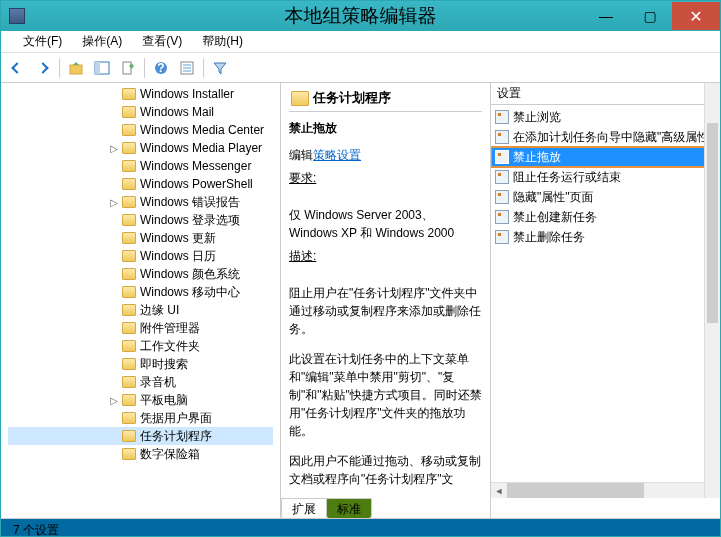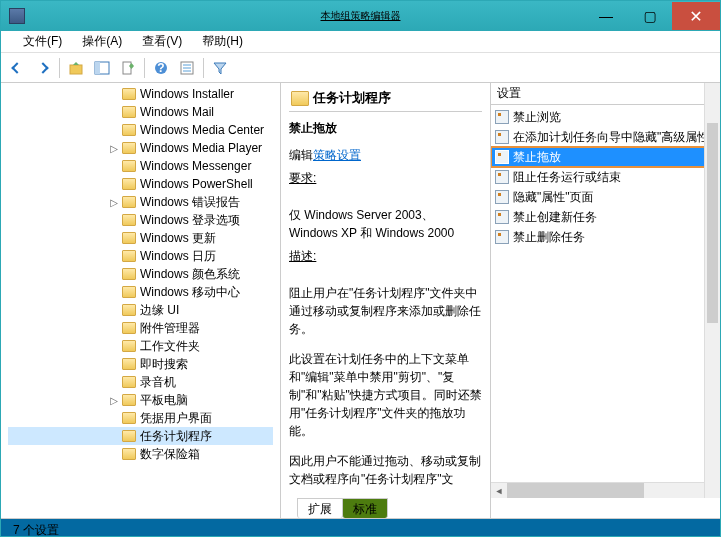--- a/index.html
+++ b/index.html
@@ -1,19 +1,19 @@
 <!DOCTYPE html>
 <html><head>
 <meta charset="utf-8">
 <style>
 * { box-sizing: border-box; margin: 0; padding: 0; font-family: "Microsoft YaHei", "Segoe UI", sans-serif; font-size: 12px; }
 body { width: 721px; height: 537px; background: #fff; overflow: hidden; border: 1px solid #2ca8b5; }
 .titlebar { height: 30px; background: linear-gradient(#3ab7c4, #2ca8b5); display: flex; align-items: center; color: #000; position: relative; }
 .titlebar-icon { width: 16px; height: 16px; margin: 0 6px 0 8px; background: linear-gradient(#5b7aa8, #3d5a85); border: 1px solid #2a3f5f; }
-.titlebar-title { position: absolute; left: 50%; transform: translateX(-50%); font-size: 10px; text-decoration: underline; }
+.titlebar-title { position: absolute; left: 50%; transform: translateX(-50%); font-size: 19px; }
 .win-btns { margin-left: auto; display: flex; }
 .win-btn { width: 44px; height: 28px; display: flex; align-items: center; justify-content: center; font-size: 14px; }
 .win-btn.close { background: #c94f3f; color: #fff; width: 48px; font-size: 16px; }
 .menubar { height: 22px; background: #fff; display: flex; align-items: center; padding: 0 12px; border-bottom: 1px solid #e0e0e0; }
 .menu-item { padding: 0 10px; }
 .toolbar { height: 30px; background: #fff; display: flex; align-items: center; padding: 0 4px; gap: 2px; border-bottom: 1px solid #ccc; }
 .tb-btn { width: 24px; height: 24px; display: flex; align-items: center; justify-content: center; border: 1px solid transparent; }
 .tb-sep { width: 1px; height: 20px; background: #ccc; margin: 0 2px; }
 .arrow-l { border: solid #1e70c1; border-width: 0 2px 2px 0; padding: 3px; transform: rotate(135deg); }
 .arrow-r { border: solid #1e70c1; border-width: 0 2px 2px 0; padding: 3px; transform: rotate(-45deg); }
@@ -40,21 +40,21 @@
 .list-item { display: flex; align-items: center; height: 20px; padding: 0 4px; white-space: nowrap; }
 .list-item.sel { background: #1e90ff; color: #fff; outline: 2px solid #e8913c; outline-offset: -1px; }
 .setting-icon { width: 14px; height: 14px; border: 1px solid #8aa1b8; background: #eef3f7; margin-right: 4px; flex-shrink: 0; position: relative; }
 .setting-icon::before { content: ""; position: absolute; left: 2px; top: 2px; width: 3px; height: 3px; background: #d08020; }
 .list-item.sel .setting-icon { border-color: #fff; }
 .scroll-h { position: absolute; bottom: 20px; left: 0; right: 0; height: 16px; background: #f0f0f0; border-top: 1px solid #ddd; display: flex; }
 .scroll-h .thumb { width: 60%; background: #cdcdcd; }
 .scroll-h .sbtn { width: 16px; background: #f0f0f0; display: flex; align-items: center; justify-content: center; font-size: 9px; color: #666; }
 .tabs { position: absolute; bottom: 0; left: 0; height: 20px; display: flex; }
 .tab { padding: 2px 10px; border: 1px solid #ccc; border-bottom: none; background: #4d7c0f; margin-right: -1px; border-radius: 0 0 3px 3px; }
-.tab.active { background: #fff; margin-left: 16px; }
+.tab.active { background: #fff; }
 .statusbar { height: 24px; border-top: 1px solid #ccc; display: flex; align-items: center; padding: 0 12px; background: #0369a1; }
 .main-scroll { position: absolute; right: 0; top: 0; bottom: 20px; width: 16px; background: #f0f0f0; border-left: 1px solid #ddd; }
 .main-scroll .thumb-v { position: absolute; top: 40px; left: 2px; right: 2px; height: 200px; background: #cdcdcd; }
 svg { display: block; }
 </style>
 </head>
 <body>
 
 <div class="titlebar">
   <div class="titlebar-icon"></div>

